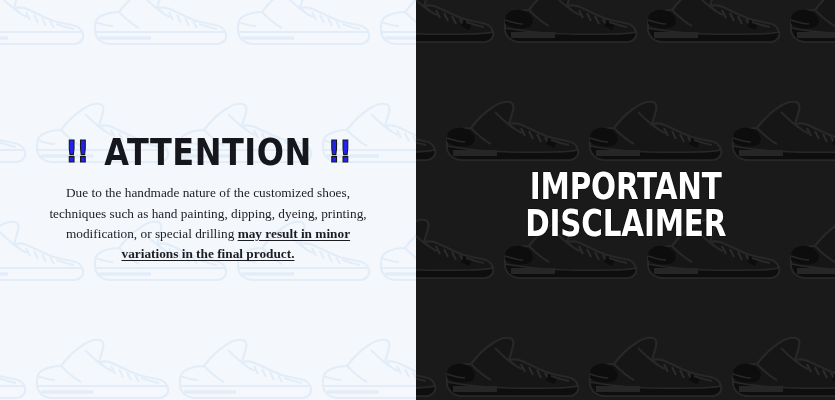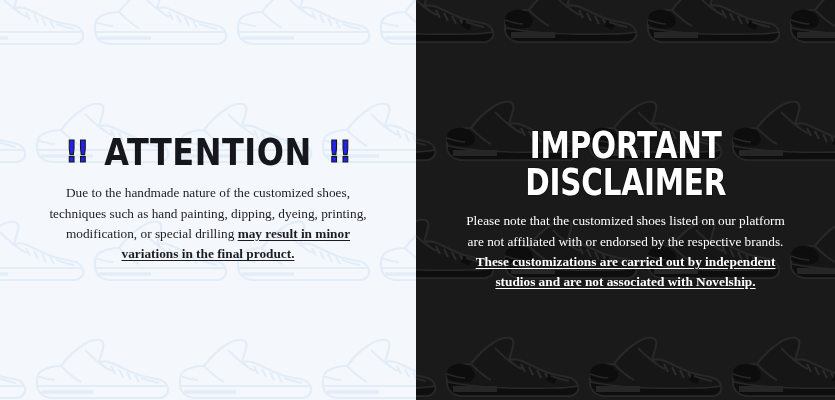--- a/index.html
+++ b/index.html
@@ -250,20 +250,17 @@
       </svg>
     </div>
 
     <div class="content content-dark">
 
       <h2 class="heading-disclaimer">
         <span class="line">IMPORTANT</span>
         <span class="line">DISCLAIMER</span>
       </h2>
 
-      <p class="body-copy body-dark">
-        <span>Please note that the customized shoes listed on our platform are not affiliated with or endorsed by the respective brands. </span><span class="em-underline">These customizations are carried out by independent studios and are not associated with Novelship.</span>
-      </p>
 
     </div>
   </section>
 
 </div>
 
 </body></html>

